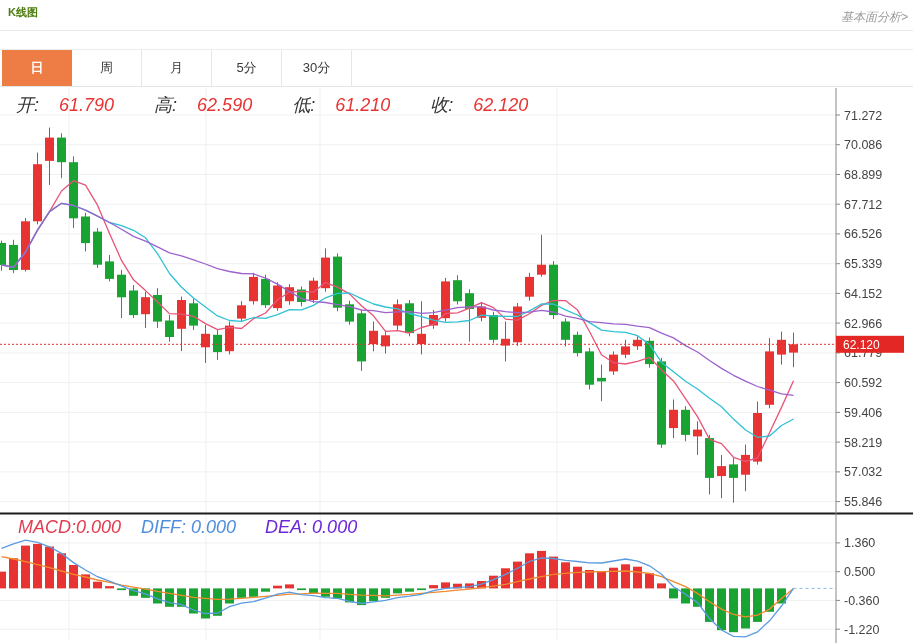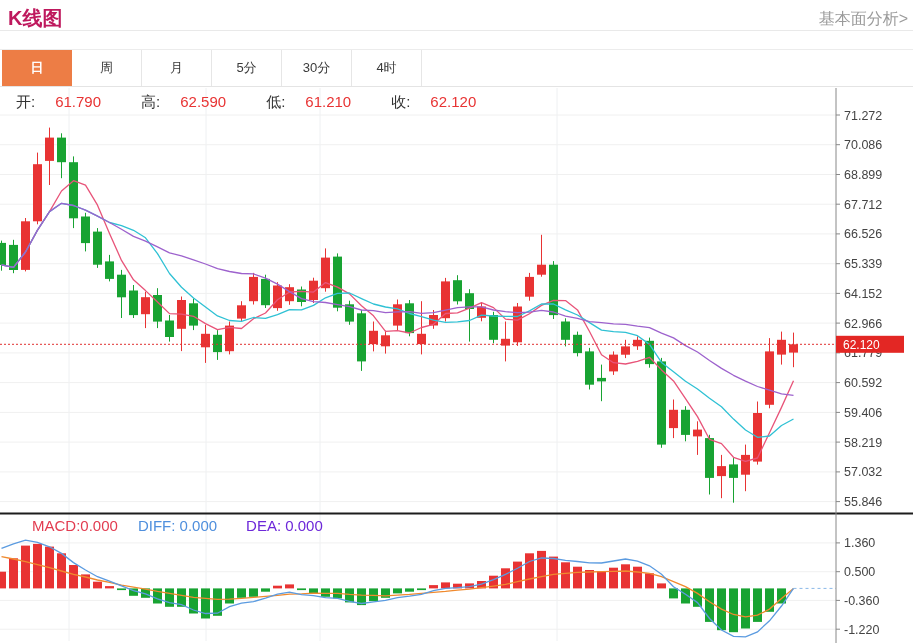--- a/index.html
+++ b/index.html
@@ -1,50 +1,49 @@
 <!DOCTYPE html>
 <html><head>
 <meta charset="utf-8">
 <style>
   html,body{margin:0;padding:0;background:#fff;}
   body{width:913px;height:643px;overflow:hidden;font-family:"Liberation Sans","DejaVu Sans",sans-serif;}
   .page{position:relative;width:913px;height:643px;background:#fff;}
   .hdr-divider{position:absolute;left:0;top:30px;width:913px;border-top:1px solid #e9e9e9;}
-  .page-title{position:absolute;left:8px;top:5px;font-size:20px;font-weight:bold;color:#be185d;}
-  .fund-link{position:absolute;right:5px;top:9px;font-size:16px;color:#9a9a9a;text-decoration:none;cursor:pointer;}
+  .page-title{position:absolute;left:8px;top:5px;font-size:11px;font-weight:bold;color:#4d7c0f;}
+  .fund-link{position:absolute;right:5px;top:9px;font-size:12px;color:#9a9a9a;text-decoration:none;cursor:pointer;font-style:italic;}
   .tabs-top{position:absolute;left:0;top:49px;width:913px;border-top:1px solid #ececec;}
   .tabs-bottom{position:absolute;left:0;top:86px;width:913px;border-top:1px solid #e4e4e4;}
   .tabs{position:absolute;left:2px;top:50px;height:36px;display:flex;}
   .tab{width:70px;height:36px;line-height:36px;text-align:center;font-size:13px;color:#3a3a3a;
        background:#fff;border-right:1px solid #e6e6e6;box-sizing:border-box;cursor:pointer;}
   .tab:first-child{border-left:1px solid #e6e6e6;}
   .tab.active{background:#ed7d45;color:#fff;border-color:#ed7d45;font-weight:bold;}
   svg.chart{position:absolute;left:0;top:0;}
-  .leg{position:absolute;display:flex;font-size:15px;white-space:nowrap;}
+  .leg{position:absolute;display:flex;font-size:18px;white-space:nowrap;font-style:italic;}
   .leg span{margin-right:20px;}
   #ohlc-row{left:16px;top:93px;}
   #ma-row{left:16px;top:111px;}
-  #macd-row{left:32px;top:517px;}
+  #macd-row{left:18px;top:517px;}
 </style>
 </head>
 <body>
 
 <div class="page">
   <div class="page-title">K线图</div>
   <a class="fund-link">基本面分析&gt;</a>
   <div class="hdr-divider"></div>
 
   <div class="tabs-top"></div>
   <div class="tabs" id="tabs">
       <div class="tab active" style="background: rgb(237, 125, 69);">日</div>
       <div class="tab">周</div>
       <div class="tab">月</div>
       <div class="tab">5分</div>
       <div class="tab">30分</div>
-      <div class="tab">4时</div>
     </div>
   <div class="tabs-bottom"></div>
 
   <svg class="chart" id="chart-svg" width="913" height="643" viewBox="0 0 913 643">
       <g>
         <line x1="69" y1="88" x2="69" y2="641" stroke="#eef0f2" stroke-width="1"></line>
         <line x1="206" y1="88" x2="206" y2="641" stroke="#eef0f2" stroke-width="1"></line>
         <line x1="320" y1="88" x2="320" y2="641" stroke="#eef0f2" stroke-width="1"></line>
         <line x1="557" y1="88" x2="557" y2="641" stroke="#eef0f2" stroke-width="1"></line>
         <line x1="0" y1="115.0" x2="836" y2="115.0" stroke="#f0f0f0"></line>

